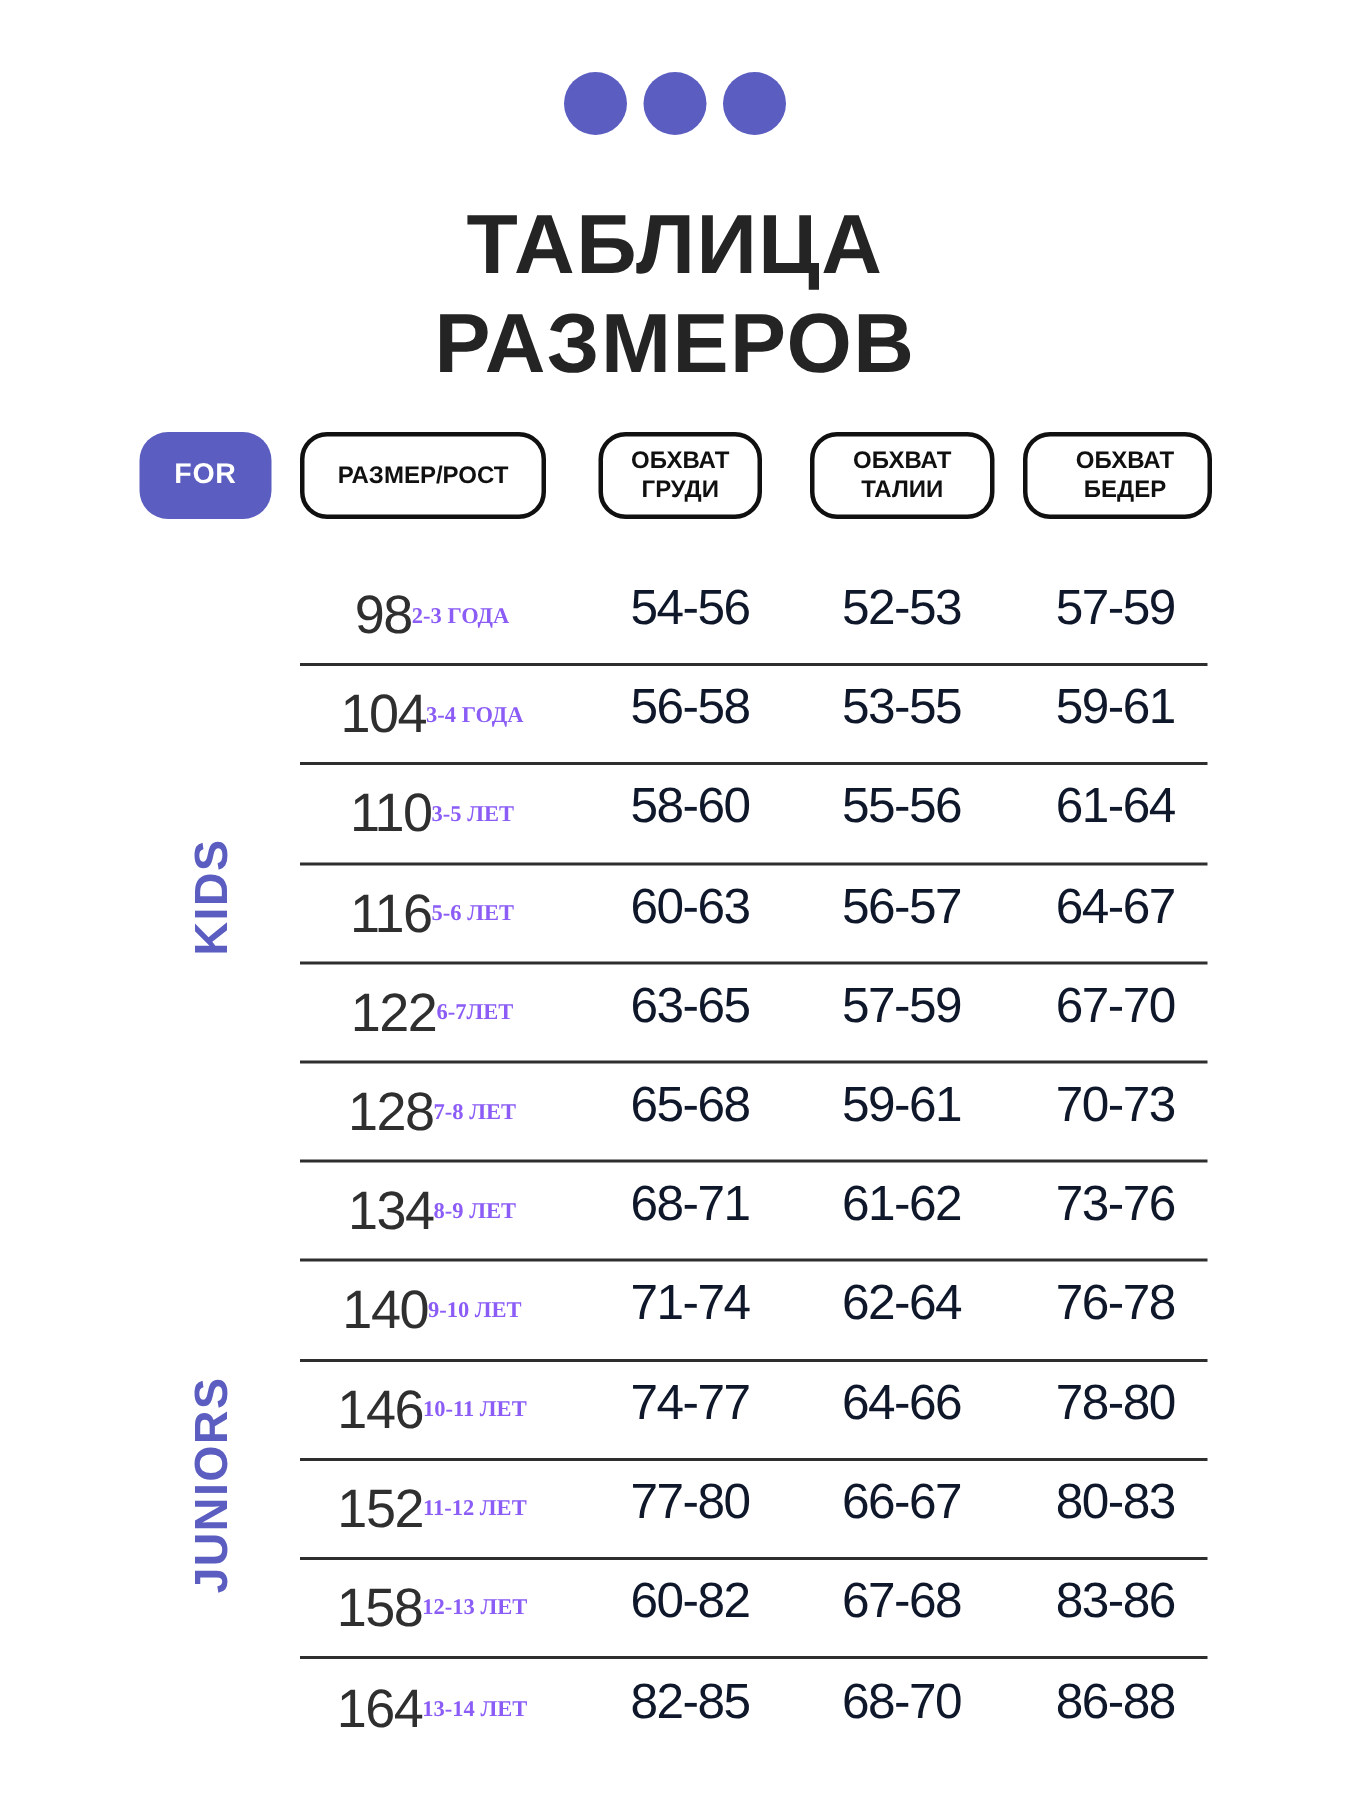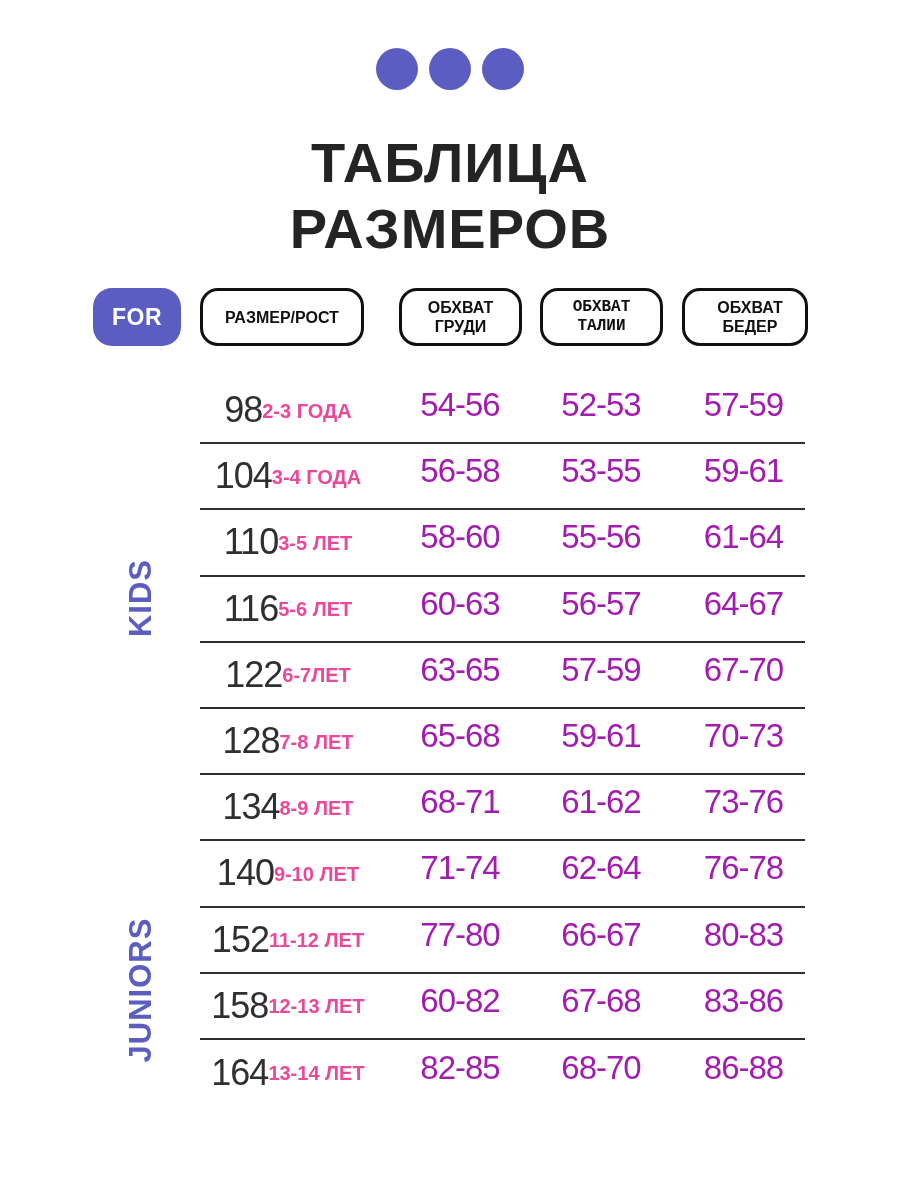--- a/index.html
+++ b/index.html
@@ -49,21 +49,21 @@
     top: 288px;
     left: 93px;
     width: 88px;
     height: 58px;
     border-radius: 19px;
     background: var(--accent, #5b5ec0);
     color: #ffffff;
     display: flex;
     align-items: center;
     justify-content: center;
-    font-size: 23px;
+    font-size: 19px;
     font-weight: bold;
     letter-spacing: 0.5px;
   }
   .pill {
     position: absolute;
     top: 288px;
     height: 58px;
     box-sizing: border-box;
     background: #ffffff;
     border: 3px solid #101010;
@@ -72,22 +72,22 @@
     align-items: center;
     justify-content: center;
     text-align: center;
     font-size: 16px;
     line-height: 19px;
     font-weight: bold;
     color: #101010;
     padding: 0 10px;
   }
   .pill-size  { left: 200px; width: 164px; }
-  .pill-chest { left: 399px; width: 123px; }
-  .pill-waist { left: 540px; width: 123px; font-family: Liberation Mono, monospace; }
+  .pill-chest { left: 399px; width: 109px; }
+  .pill-waist { left: 540px; width: 123px; }
   .pill-hips  { left: 682px; width: 126px; padding-left: 20px; }
 
   
   .v-label {
     position: absolute;
     width: 200px;
     height: 40px;
     line-height: 40px;
     text-align: center;
     transform: rotate(-90deg);
@@ -123,30 +123,31 @@
     justify-content: center;
   }
   .size-num {
     font-size: 36px;
     line-height: 36px;
     letter-spacing: -1px;
     color: #2f2f2f;
   }
   .size-age {
     margin-top: 2px;
-    font-size: 20px;
-    font-weight: bold;
-    color: #ec4899;
+    font-size: 15px;
+    font-weight: bold;
+    color: #8b5cf6;
     white-space: nowrap;
+    font-family: Liberation Serif, serif;
   }
   .c-range {
     text-align: center;
     font-size: 33px;
     letter-spacing: -1px;
-    color: #a21caf;
+    color: #0f172a;
     margin-top: -10px;
   }
   .c2 { width: 168px; }
   .c3 { width: 114px; }
   .c4 { flex: 1; padding-left: 24px; }
 </style>
 </head>
 <body>
 
 <div class="page">
@@ -246,20 +247,29 @@
     <div class="trow">
       <div class="cell c-size">
         <div class="size-num">140</div>
         <div class="size-age">9-10 ЛЕТ</div>
       </div>
       <div class="c-range c2">71-74</div>
       <div class="c-range c3">62-64</div>
       <div class="c-range c4">76-78</div>
     </div>
 
+    <div class="trow">
+      <div class="cell c-size">
+        <div class="size-num">146</div>
+        <div class="size-age">10-11 ЛЕТ</div>
+      </div>
+      <div class="c-range c2">74-77</div>
+      <div class="c-range c3">64-66</div>
+      <div class="c-range c4">78-80</div>
+    </div>
 
     <div class="trow">
       <div class="cell c-size">
         <div class="size-num">152</div>
         <div class="size-age">11-12 ЛЕТ</div>
       </div>
       <div class="c-range c2">77-80</div>
       <div class="c-range c3">66-67</div>
       <div class="c-range c4">80-83</div>
     </div>

